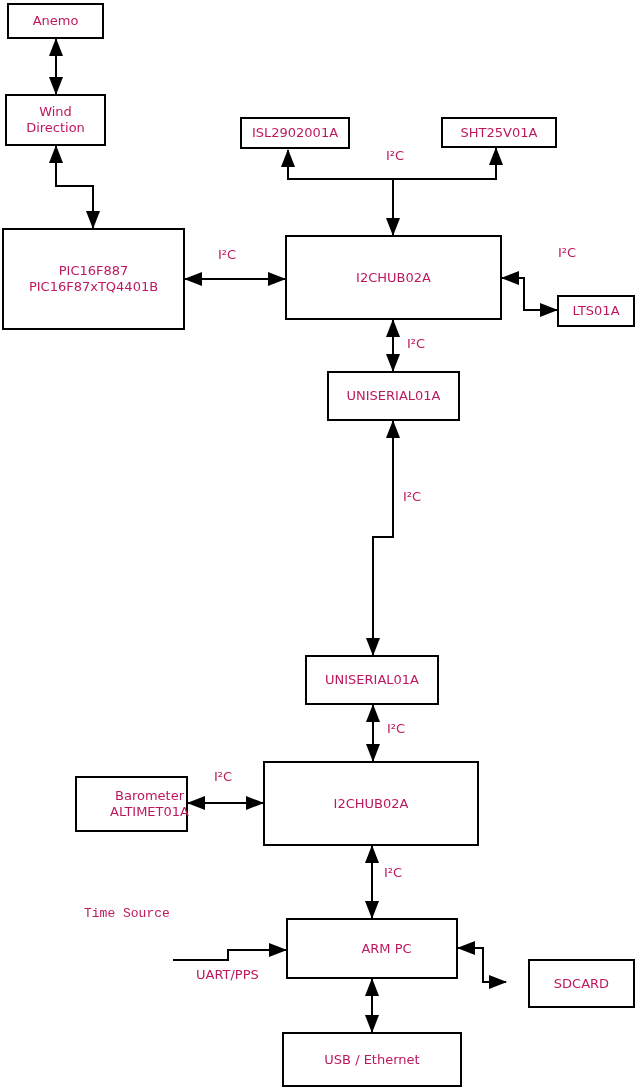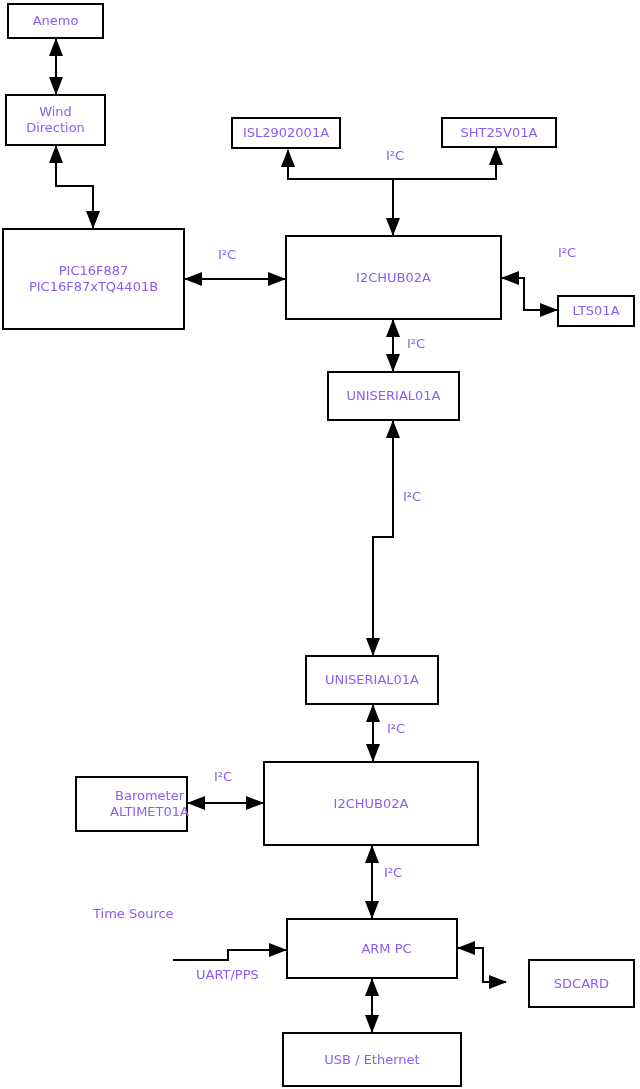--- a/index.html
+++ b/index.html
@@ -2,21 +2,21 @@
 <html><head>
 <meta charset="utf-8">
 <style>
   html, body { margin: 0; padding: 0; background: #ffffff; }
   .canvas {
     position: relative;
     width: 640px;
     height: 1089px;
     background: #ffffff;
     font-family: "DejaVu Sans", "Liberation Sans", sans-serif;
-    color: #8b5cf6;
+    color: #be185d;
     overflow: hidden;
   }
   svg.wires {
     position: absolute;
     left: 0; top: 0;
     width: 640px; height: 1089px;
   }
   .node {
     position: absolute;
     box-sizing: border-box;
@@ -65,37 +65,37 @@
       <path d="M458,948 L483,948 L483,982 L506,982" marker-start="url(#ah)" marker-end="url(#ah)"></path>
       <path d="M372,979 L372,1032" marker-start="url(#ah)" marker-end="url(#ah)"></path>
     </g>
   </svg>
 
   <div class="node" style="left:7px;   top:3px;    width:97px;  height:36px;">Anemo</div>
   <div class="node" style="left:5px;   top:94px;   width:101px; height:52px;">Wind
 Direction</div>
   <div class="node" style="left:2px;   top:228px;  width:183px; height:102px;">PIC16F887
 PIC16F87xTQ4401B</div>
-  <div class="node" style="left:231px; top:117px;  width:110px; height:32px;">ISL2902001A</div>
+  <div class="node" style="left:240px; top:117px;  width:110px; height:32px;">ISL2902001A</div>
   <div class="node" style="left:441px; top:117px;  width:116px; height:31px;">SHT25V01A</div>
   <div class="node" style="left:285px; top:235px;  width:217px; height:85px;">I2CHUB02A</div>
   <div class="node" style="left:557px; top:295px;  width:78px;  height:32px;">LTS01A</div>
   <div class="node" style="left:327px; top:371px;  width:133px; height:50px;">UNISERIAL01A</div>
   <div class="node" style="left:305px; top:655px;  width:134px; height:50px;">UNISERIAL01A</div>
   <div class="node" style="left:263px; top:761px;  width:216px; height:85px;">I2CHUB02A</div>
   <div class="node" style="left:75px;  top:776px;  width:113px; height:56px;padding-left:36px;">Barometer
 ALTIMET01A</div>
   <div class="node" style="left:286px; top:918px;  width:172px; height:61px;padding-left:29px;">ARM PC</div>
   <div class="node" style="left:528px; top:959px;  width:107px; height:49px;">SDCARD</div>
   <div class="node" style="left:282px; top:1032px; width:180px; height:55px;">USB / Ethernet</div>
 
   <div class="flabel" style="left:386px; top:148px;">I²C</div>
   <div class="flabel" style="left:218px; top:247px;">I²C</div>
   <div class="flabel" style="left:558px; top:245px;">I²C</div>
   <div class="flabel" style="left:407px; top:336px;">I²C</div>
   <div class="flabel" style="left:403px; top:489px;">I²C</div>
   <div class="flabel" style="left:387px; top:721px;">I²C</div>
   <div class="flabel" style="left:384px; top:865px;">I²C</div>
   <div class="flabel" style="left:214px; top:769px;">I²C</div>
-  <div class="flabel" style="left:93px;  top:906px;">Time Source</div>
+  <div class="flabel" style="left:84px;  top:906px;font-family:Liberation Mono, monospace;">Time Source</div>
   <div class="flabel" style="left:196px; top:967px;">UART/PPS</div>
 
 </div>
 
 </body></html>

